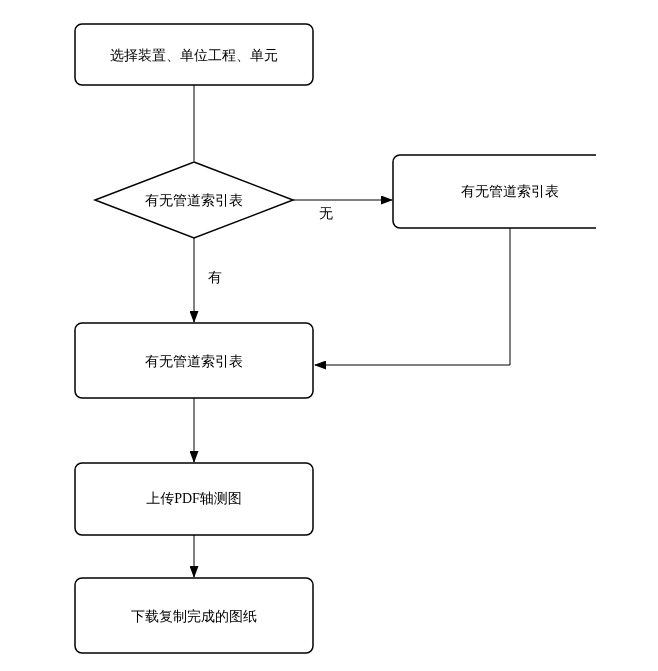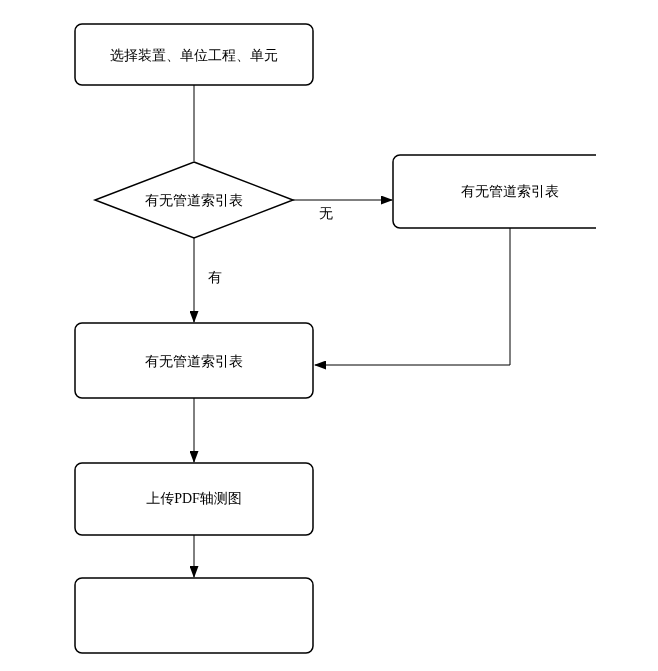--- a/index.html
+++ b/index.html
@@ -55,17 +55,18 @@
     <polyline points="510,228 510,365 315,365" fill="none" stroke="#000000" stroke-width="1" marker-end="url(#arrow)"></polyline>
     <line x1="194" y1="398" x2="194" y2="462" stroke="#000000" stroke-width="1" marker-end="url(#arrow)"></line>
     <line x1="194" y1="535" x2="194" y2="577" stroke="#000000" stroke-width="1" marker-end="url(#arrow)"></line>
   </svg>
 
   <div class="node-label" style="left:194px; top:55px;">选择装置、单位工程、单元</div>
   <div class="node-label" style="left:194px; top:200px;text-align:right;">有无管道索引表</div>
   <div class="node-label" style="left:510px; top:191px;">有无管道索引表</div>
   <div class="node-label" style="left:194px; top:361px;">有无管道索引表</div>
   <div class="node-label" style="left:194px; top:499px;font-family:Liberation Serif, serif;">上传PDF轴测图</div>
+  <div class="node-label" style="left:194px; top:616px;">下载复制完成的图纸</div>
 
   <div class="edge-label" style="left:326px; top:213px;">无</div>
   <div class="edge-label" style="left:215px; top:277px;">有</div>
 
 </div>
 
 </body></html>

